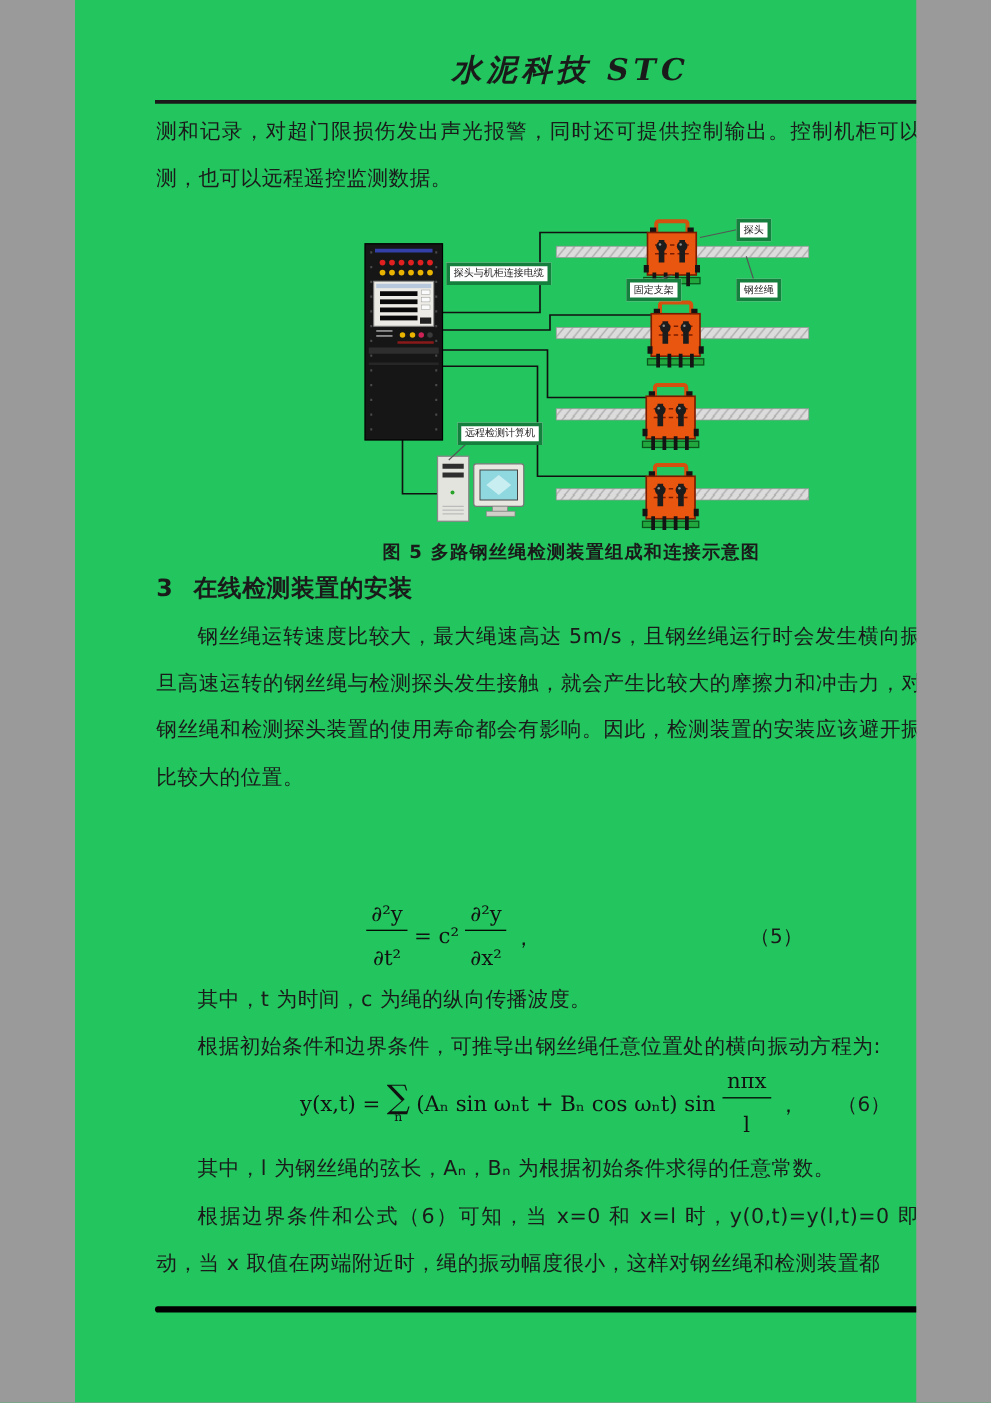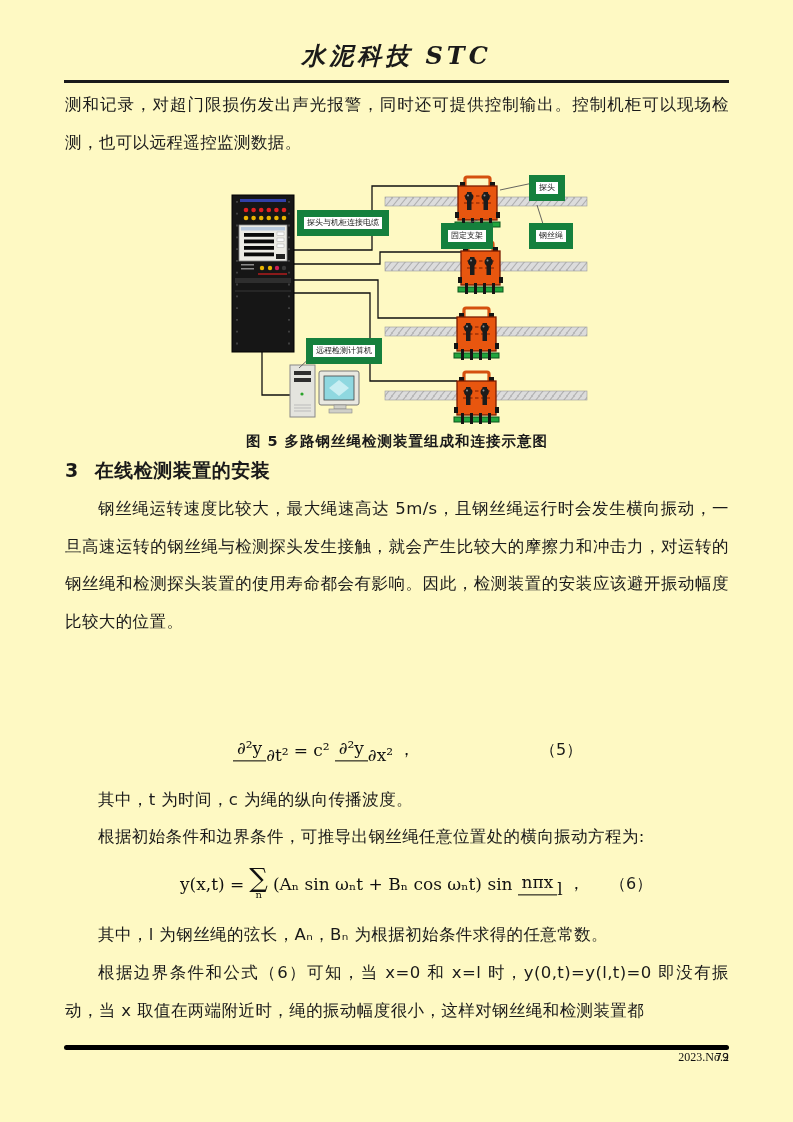--- a/index.html
+++ b/index.html
@@ -1,49 +1,49 @@
 <!DOCTYPE html>
 <html><head>
 <meta charset="utf-8">
 <style>
   html,body{margin:0;padding:0;background:#9a9a9a;}
-  .page{position:relative;width:793px;height:1122px;margin:0 auto;background:#fef9c3;
+  .page{position:relative;width:673px;height:1122px;margin:0 auto;background:#22c55e;
         font-family:"DejaVu Sans",sans-serif;color:#1a1a1a;overflow:hidden;}
   .abs{position:absolute;}
 
   
   .journal-title{top:40px;left:0;width:793px;text-align:center;
       font-family:"DejaVu Serif",serif;font-style:italic;font-weight:bold;
       font-size:24px;letter-spacing:4px;}
   .header-rule{top:80px;left:64px;width:665px;height:2.5px;background:#1a1a1a;}
 
   
   .body-text{left:65px;width:664px;font-size:16.5px;line-height:37.5px;
       text-align:justify;letter-spacing:0.4px;}
   .indent{text-indent:2em;}
 
   
   .figure-wrap{top:165px;left:0;width:793px;height:268px;}
   .figure-wrap svg{position:absolute;top:0;left:0;}
-  .fig-label{position:absolute;display:inline-block;background:#fff;border:7px solid #15803d;
+  .fig-label{position:absolute;display:inline-block;background:#fff;border:3px solid #15803d;
       font-size:8px;line-height:12px;padding:0 3px;color:#222;white-space:nowrap;z-index:3;}
   .fig-caption{top:432px;left:65px;width:664px;text-align:center;
       font-size:14.5px;font-weight:bold;letter-spacing:1px;}
 
   
   .section-heading{top:458px;left:65px;width:664px;font-size:19px;font-weight:bold;
       letter-spacing:0.5px;display:flex;align-items:baseline;}
   .section-heading .sec-num{margin-right:16px;}
 
   
   .eq{left:65px;width:664px;height:56px;}
   .eq-formula{position:absolute;top:50%;transform:translateY(-50%);
       display:flex;align-items:center;gap:5px;
       font-family:"DejaVu Serif",serif;font-size:17px;color:#111;white-space:nowrap;}
-  .frac{display:inline-flex;flex-direction:row;align-items:center;text-align:center;line-height:1.25;}
+  .frac{display:inline-flex;flex-direction:column;align-items:center;text-align:center;line-height:1.25;}
   .fnum{border-bottom:1.4px solid #000;padding:0 4px 1px;}
   .fden{padding-top:12px;}
   .sum{display:inline-flex;flex-direction:column;align-items:center;line-height:1;}
   .sum-sigma{font-size:26px;line-height:0.9;}
   .sum-sub{font-size:10px;margin-top:-1px;}
   .eq-num{position:absolute;top:50%;transform:translateY(-50%);font-size:16px;}
 
   
   .footer-rule{top:1045px;left:64px;width:665px;height:4.5px;background:#000;border-radius:3px;}
   .footer-page{top:1051px;left:65px;width:664px;text-align:right;font-size:11px;color:#111;}

